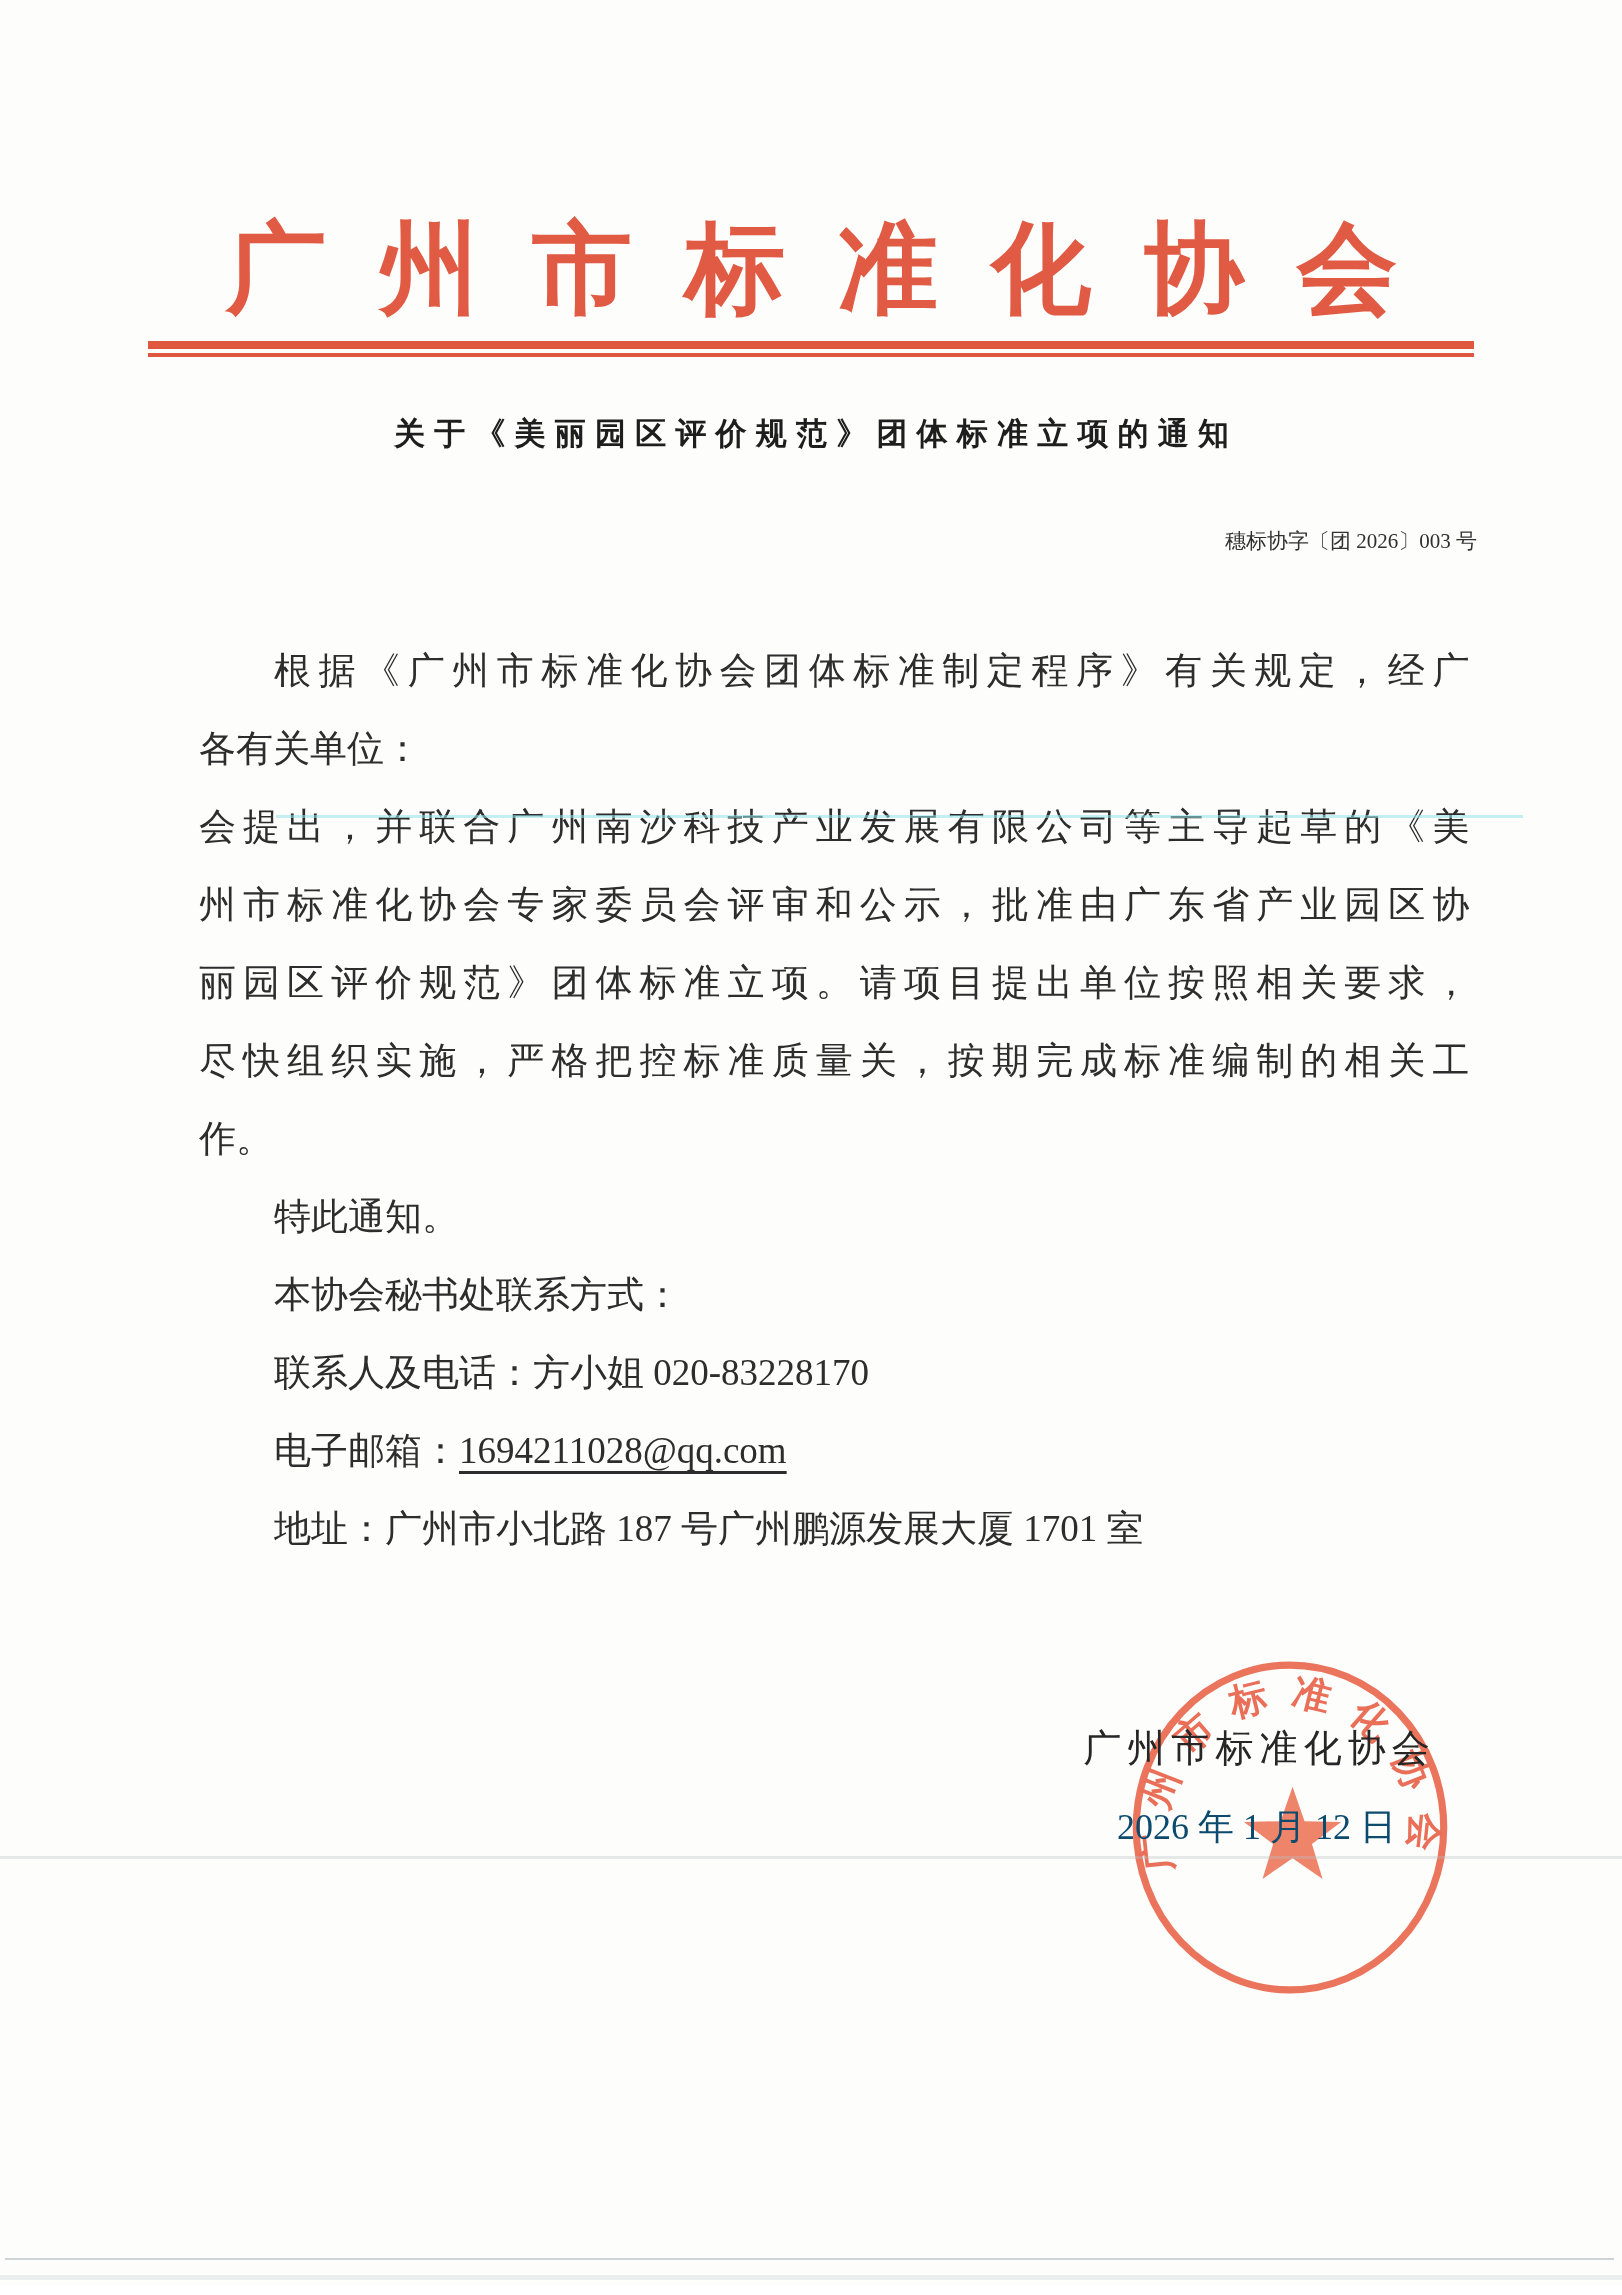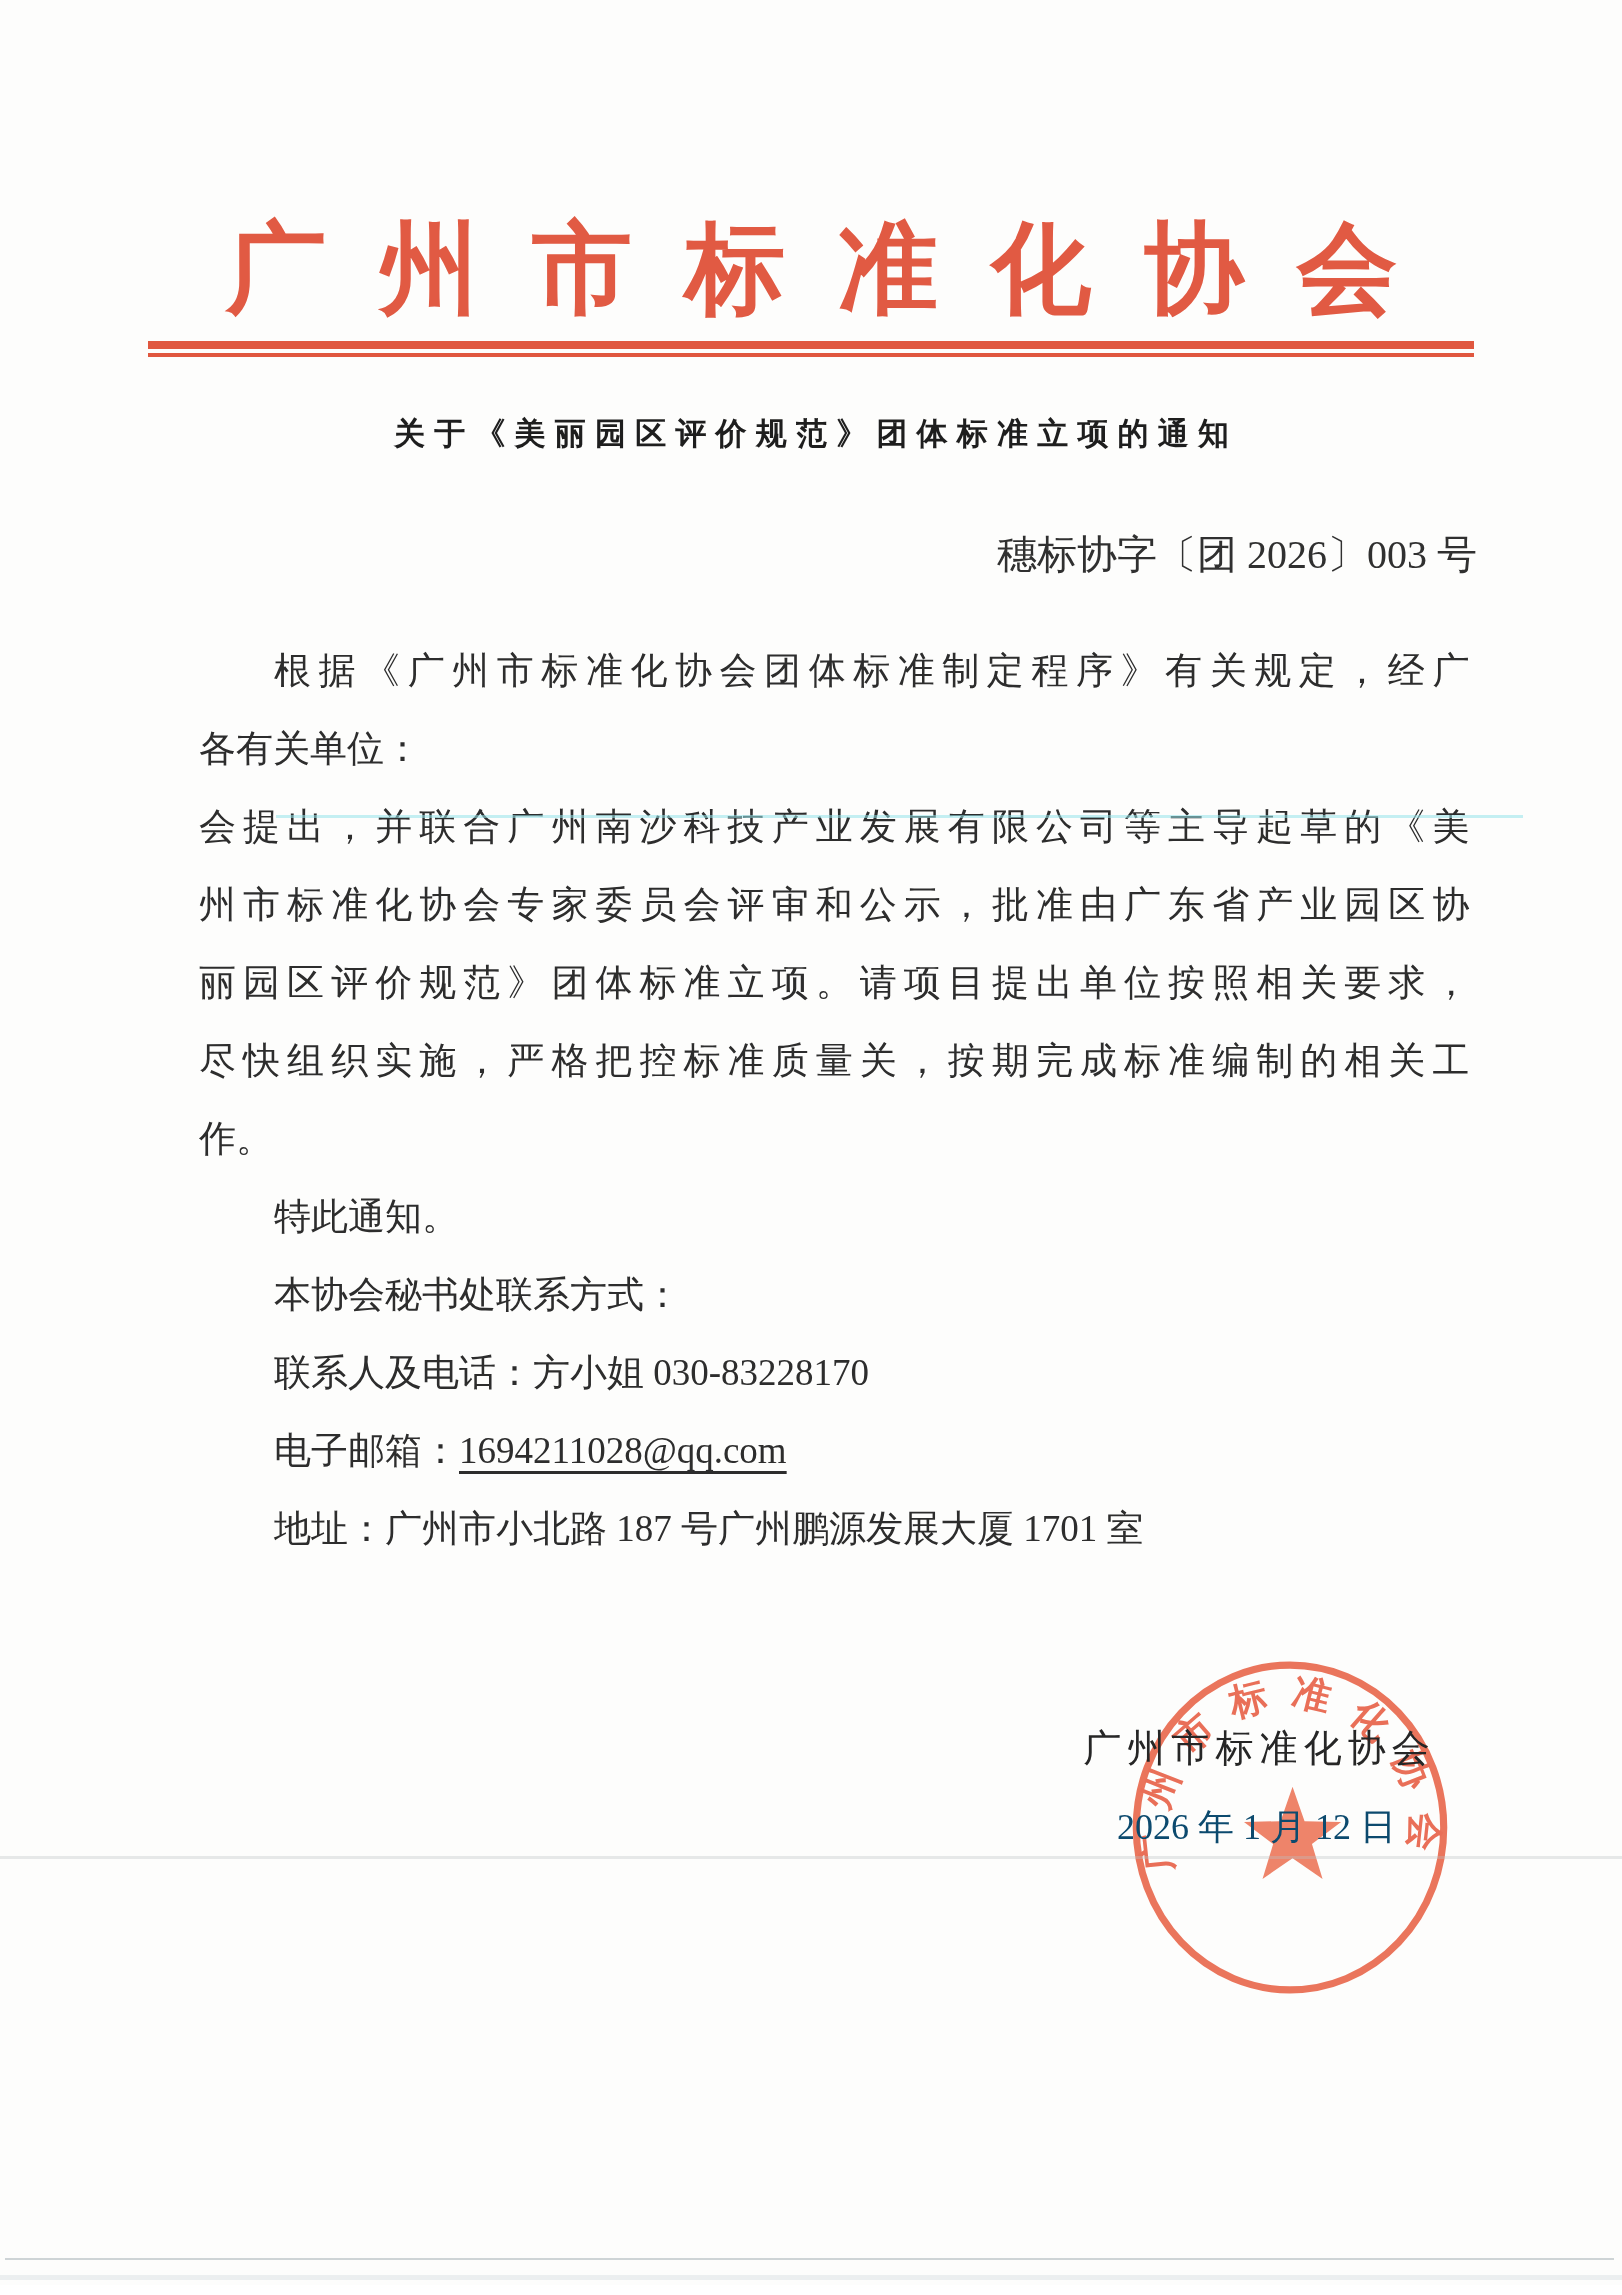--- a/index.html
+++ b/index.html
@@ -40,21 +40,21 @@
     font-weight: 700;
     color: #1e1e1e;
     letter-spacing: 9.2px;
     padding-left: 9.2px;
     box-sizing: border-box;
     white-space: nowrap;
   }
   .doc-number {
     position: absolute;
     top: 527px; right: 146px;
-    font-size: 40px;
+    font-size: 21px;
     color: #303030;
     white-space: nowrap;
   }
 
   
   .body-block {
     position: absolute;
     top: 632px; left: 199px; width: 1277px;
     font-size: 37px;
     color: #2d2d2d;
@@ -129,21 +129,21 @@
   <div class="body-block">
     <div class="line justify indent">根据《广州市标准化协会团体标准制定程序》有关规定，经广</div>
     <div class="line">各有关单位：</div>
     <div class="line justify">会提出，并联合广州南沙科技产业发展有限公司等主导起草的《美</div>
     <div class="line justify">州市标准化协会专家委员会评审和公示，批准由广东省产业园区协</div>
     <div class="line justify">丽园区评价规范》团体标准立项。请项目提出单位按照相关要求，</div>
     <div class="line justify">尽快组织实施，严格把控标准质量关，按期完成标准编制的相关工</div>
     <div class="line">作。</div>
     <div class="line indent">特此通知。</div>
     <div class="line indent">本协会秘书处联系方式：</div>
-    <div class="line indent">联系人及电话：方小姐 030-83228170</div>
+    <div class="line indent">联系人及电话：方小姐 020-83228170</div>
     <div class="line indent">
       <span>电子邮箱：</span><span class="email-link">1694211028@qq.com</span>
     </div>
     <div class="line indent">地址：广州市小北路 187 号广州鹏源发展大厦 1701 室</div>
   </div>
 
   <div class="sign-org">广州市标准化协会</div>
   <div class="sign-date">2026 年 1 月 12 日</div>
 
   <svg class="seal" viewBox="0 0 630 656" xmlns="http://www.w3.org/2000/svg">

